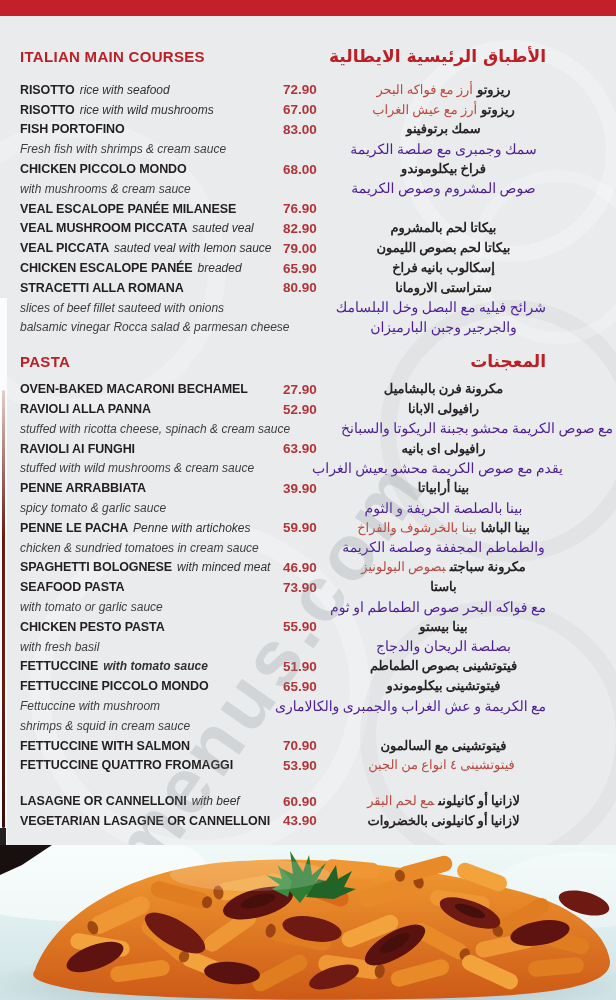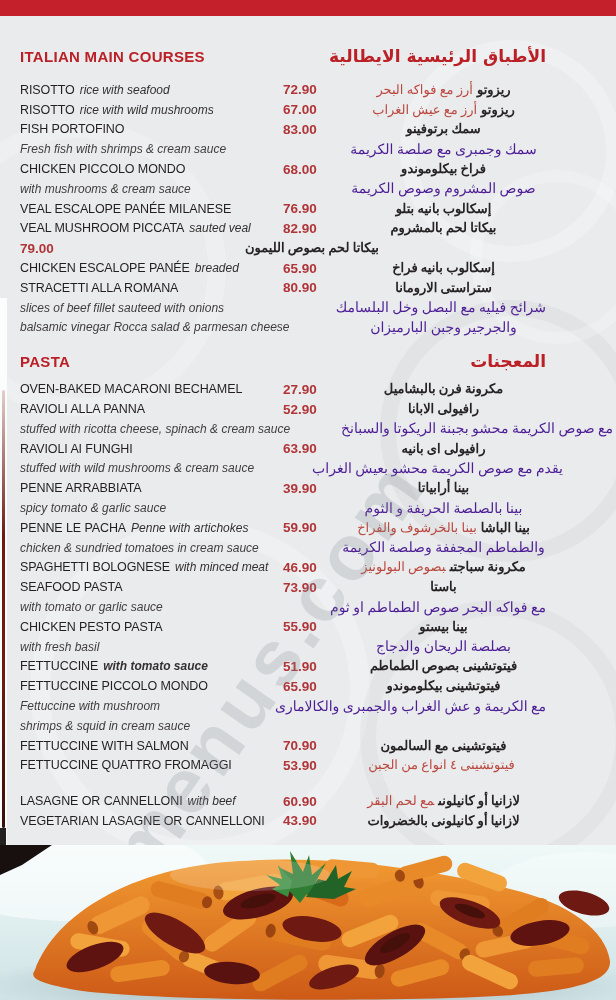--- a/index.html
+++ b/index.html
@@ -31,21 +31,21 @@
   .menu{position:absolute;left:0;top:32px;width:564px;z-index:2;}
   .sec-head{display:flex;justify-content:space-between;align-items:baseline;margin:0 18px 0 20px;}
   .sec-head.first{padding-top:14px;margin-bottom:14px;}
   .sec-head.second{margin-top:14px;margin-bottom:8px;}
   .sec-title-en{font-size:15px;font-weight:700;color:#bb2026;letter-spacing:.3px;}
   .sec-title-ar{font-size:17px;font-weight:700;color:#bb2026;direction:rtl;font-family:"DejaVu Sans",sans-serif;}
   .rows{margin:0 18px 0 20px;}
   .row{display:flex;align-items:center;height:19.8px;}
   .row.gap{margin-top:16px;}
   .col-en{width:263px;white-space:nowrap;overflow:visible;display:flex;align-items:baseline;gap:5px;}
-  .dish-name{font-size:12.5px;font-weight:400;color:#231f20;letter-spacing:-0.1px;}
+  .dish-name{font-size:12.5px;font-weight:700;color:#231f20;letter-spacing:-0.1px;}
   .dish-desc{font-size:12px;font-style:italic;color:#343031;}
   .dish-desc.bold{font-weight:700;text-align:right;}
   .col-price{width:58px;font-size:13.5px;font-weight:700;color:#b13438;flex-shrink:0;}
   .col-ar{flex:1;text-align:center;direction:rtl;white-space:nowrap;overflow:visible;
           font-family:Liberation Serif, serif;font-size:13px;}
   .ar-name{color:#272324;font-weight:700;}
   .ar-desc{color:#bb4840;margin-right:4px;}
   .sub-en{font-size:12px;font-style:italic;color:#413d3e;white-space:nowrap;}
   .sub-ar{color:#4c1d95;font-size:14px;}
 
@@ -116,31 +116,34 @@
           <span class="sub-en">with mushrooms &amp; cream sauce</span>
         </div>
         <div class="col-price"></div>
         <div class="col-ar"><span class="sub-ar">صوص المشروم وصوص الكريمة</span></div>
       </div>
       <div class="row">
         <div class="col-en">
           <span class="dish-name">VEAL ESCALOPE PANÉE MILANESE</span>
         </div>
         <div class="col-price">76.90</div>
-        <div class="col-ar"><span class="ar-name">إسكالوب بانيه بتلو</span></div>
       </div>
       <div class="row">
         <div class="col-en">
           <span class="dish-name">VEAL MUSHROOM PICCATA</span>
           <span class="dish-desc">sauted veal</span>
         </div>
         <div class="col-price">82.90</div>
         <div class="col-ar"><span class="ar-name">بيكاتا لحم بالمشروم</span></div>
       </div>
       <div class="row">
+        <div class="col-en">
+          <span class="dish-name">VEAL PICCATA</span>
+          <span class="dish-desc">sauted veal with lemon sauce</span>
+        </div>
         <div class="col-price">79.00</div>
         <div class="col-ar"><span class="ar-name">بيكاتا لحم بصوص الليمون</span></div>
       </div>
       <div class="row">
         <div class="col-en">
           <span class="dish-name">CHICKEN ESCALOPE PANÉE</span>
           <span class="dish-desc">breaded</span>
         </div>
         <div class="col-price">65.90</div>
         <div class="col-ar"><span class="ar-name">إسكالوب بانيه فراخ</span></div>

